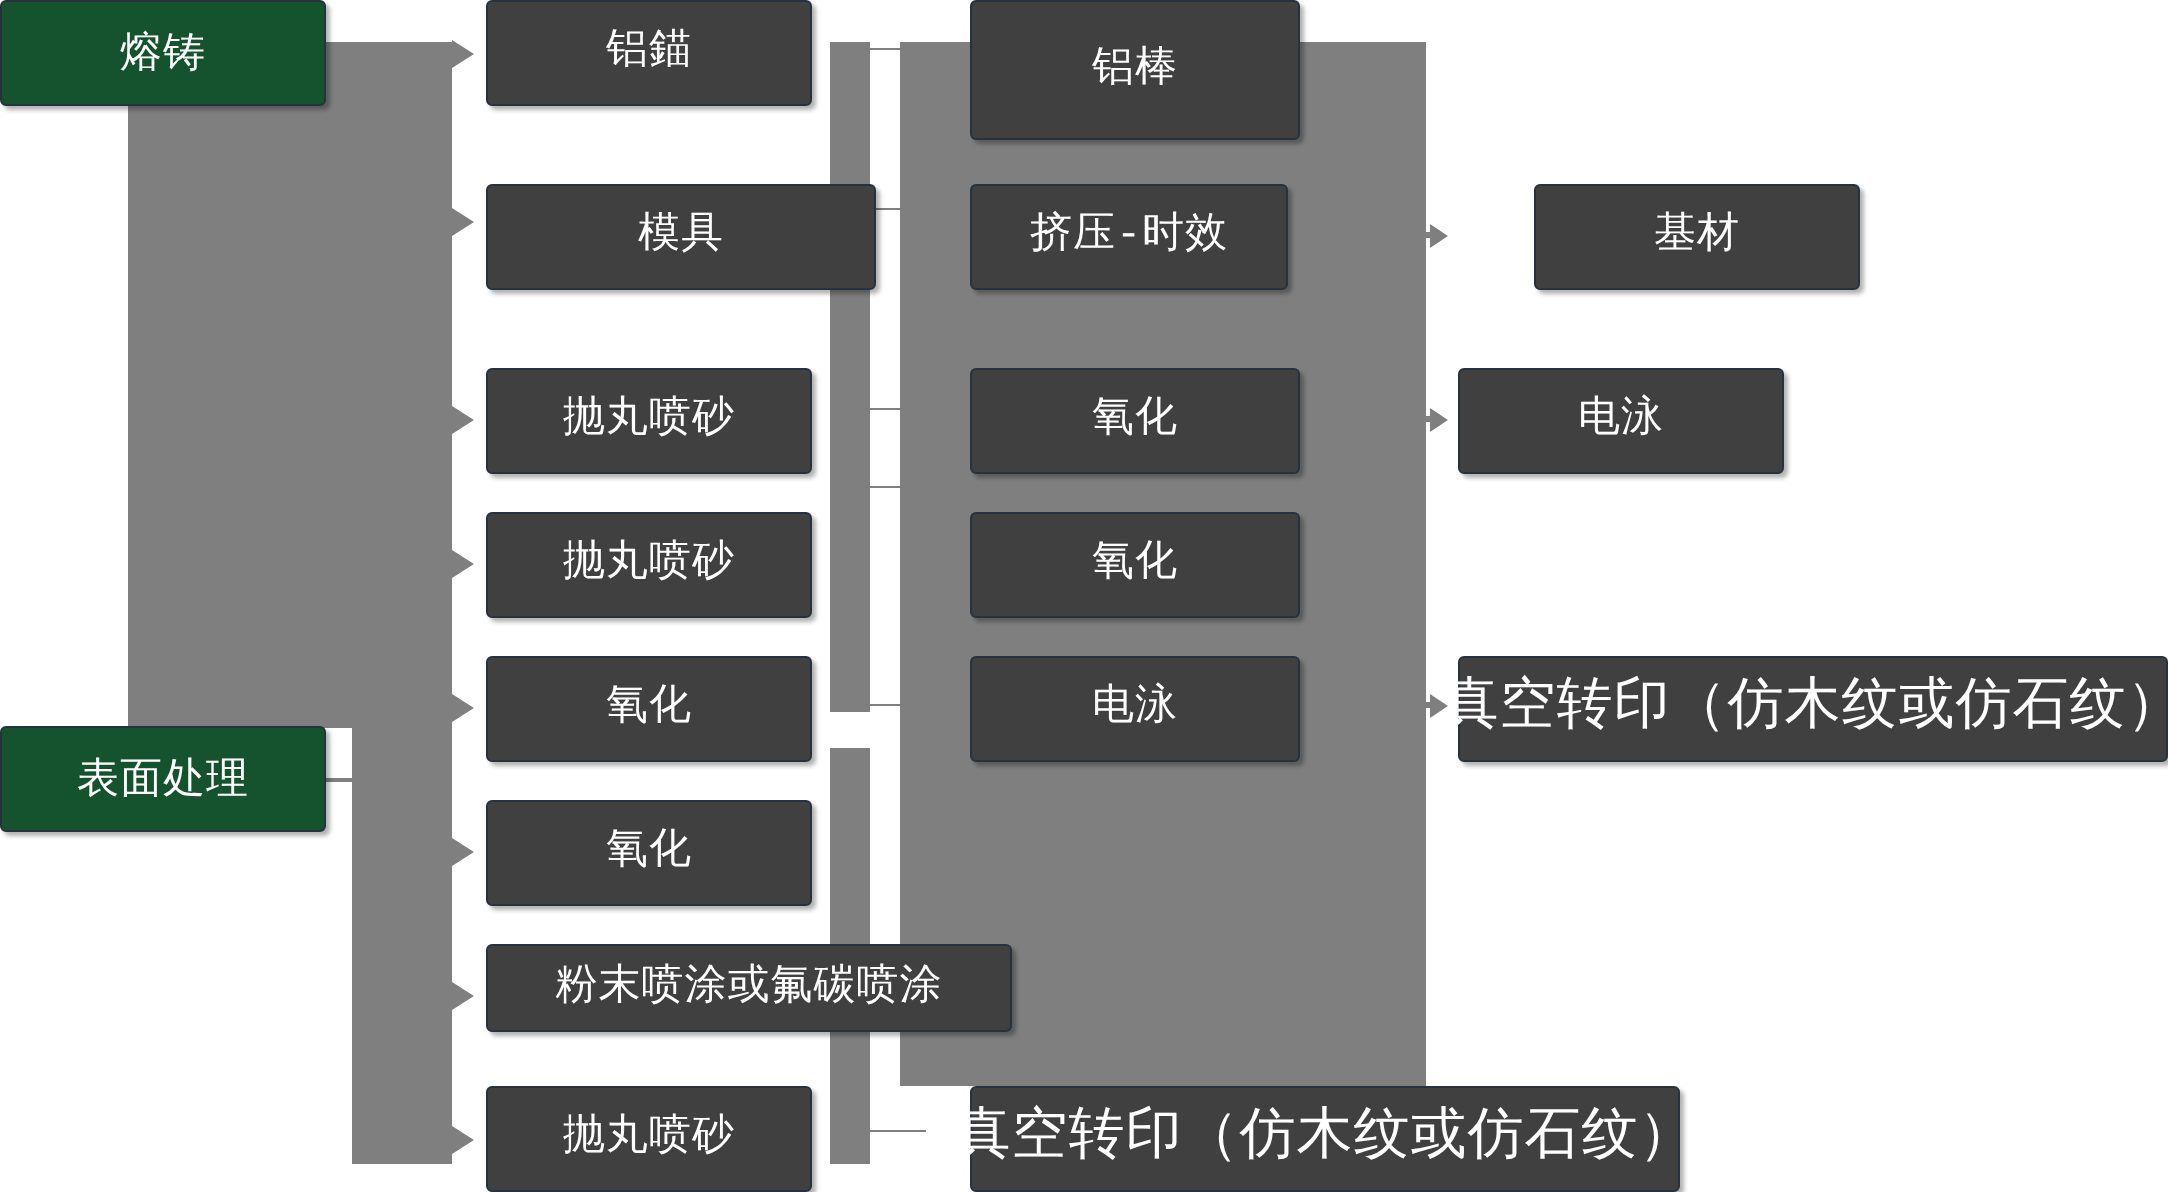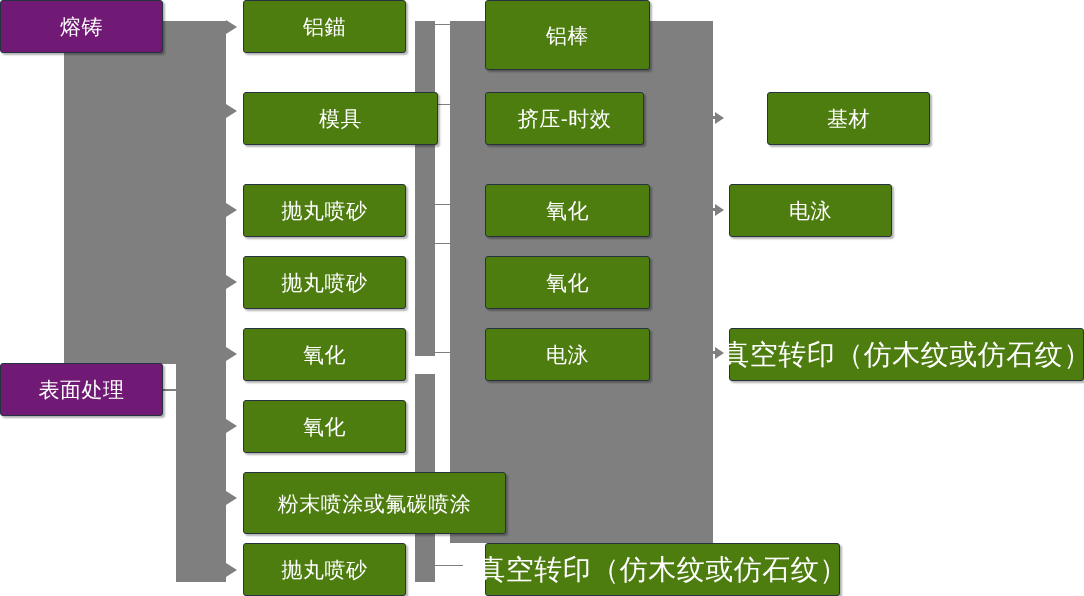--- a/index.html
+++ b/index.html
@@ -58,22 +58,22 @@
     color: #ffffff;
     border: 1px solid #26323d;
     border-radius: 3px;
     font-size: 21px;
     line-height: 1;
     letter-spacing: 0.5px;
     white-space: nowrap;
     box-shadow: 2px 2px 2px rgba(0,0,0,0.30);
     z-index: 5;
   }
-  .box.dark  { background: #701a75; }
-  .box.light { background: #4d7c0f; }
+  .box.dark  { background: #14532d; }
+  .box.light { background: #404040; font-family: Liberation Mono, monospace; }
   .box.wide  { font-size: 28px; }
 </style>
 </head>
 <body>
 
 <div id="canvas">
 
   <div class="gray" style="left:64px; top:21px; width:162px; height:343px;"></div>
 
   <div class="gray" style="left:176px; top:364px; width:50px; height:218px;"></div>
@@ -131,21 +131,21 @@
   </div>
   <div class="box light" style="left:243px; top:256px; width:163px; height:53px;">
     <span>抛丸喷砂</span>
   </div>
   <div class="box light" style="left:243px; top:328px; width:163px; height:53px;">
     <span>氧化</span>
   </div>
   <div class="box light" style="left:243px; top:400px; width:163px; height:53px;">
     <span>氧化</span>
   </div>
-  <div class="box light" style="left:243px; top:472px; width:263px; height:62px;">
+  <div class="box light" style="left:243px; top:472px; width:263px; height:44px;">
     <span>粉末喷涂或氟碳喷涂</span>
   </div>
   <div class="box light" style="left:243px; top:543px; width:163px; height:53px;">
     <span>抛丸喷砂</span>
   </div>
 
   <div class="box light" style="left:485px; top:0px; width:165px; height:70px;">
     <span>铝棒</span>
   </div>
   <div class="box light" style="left:485px; top:92px; width:159px; height:53px;">

